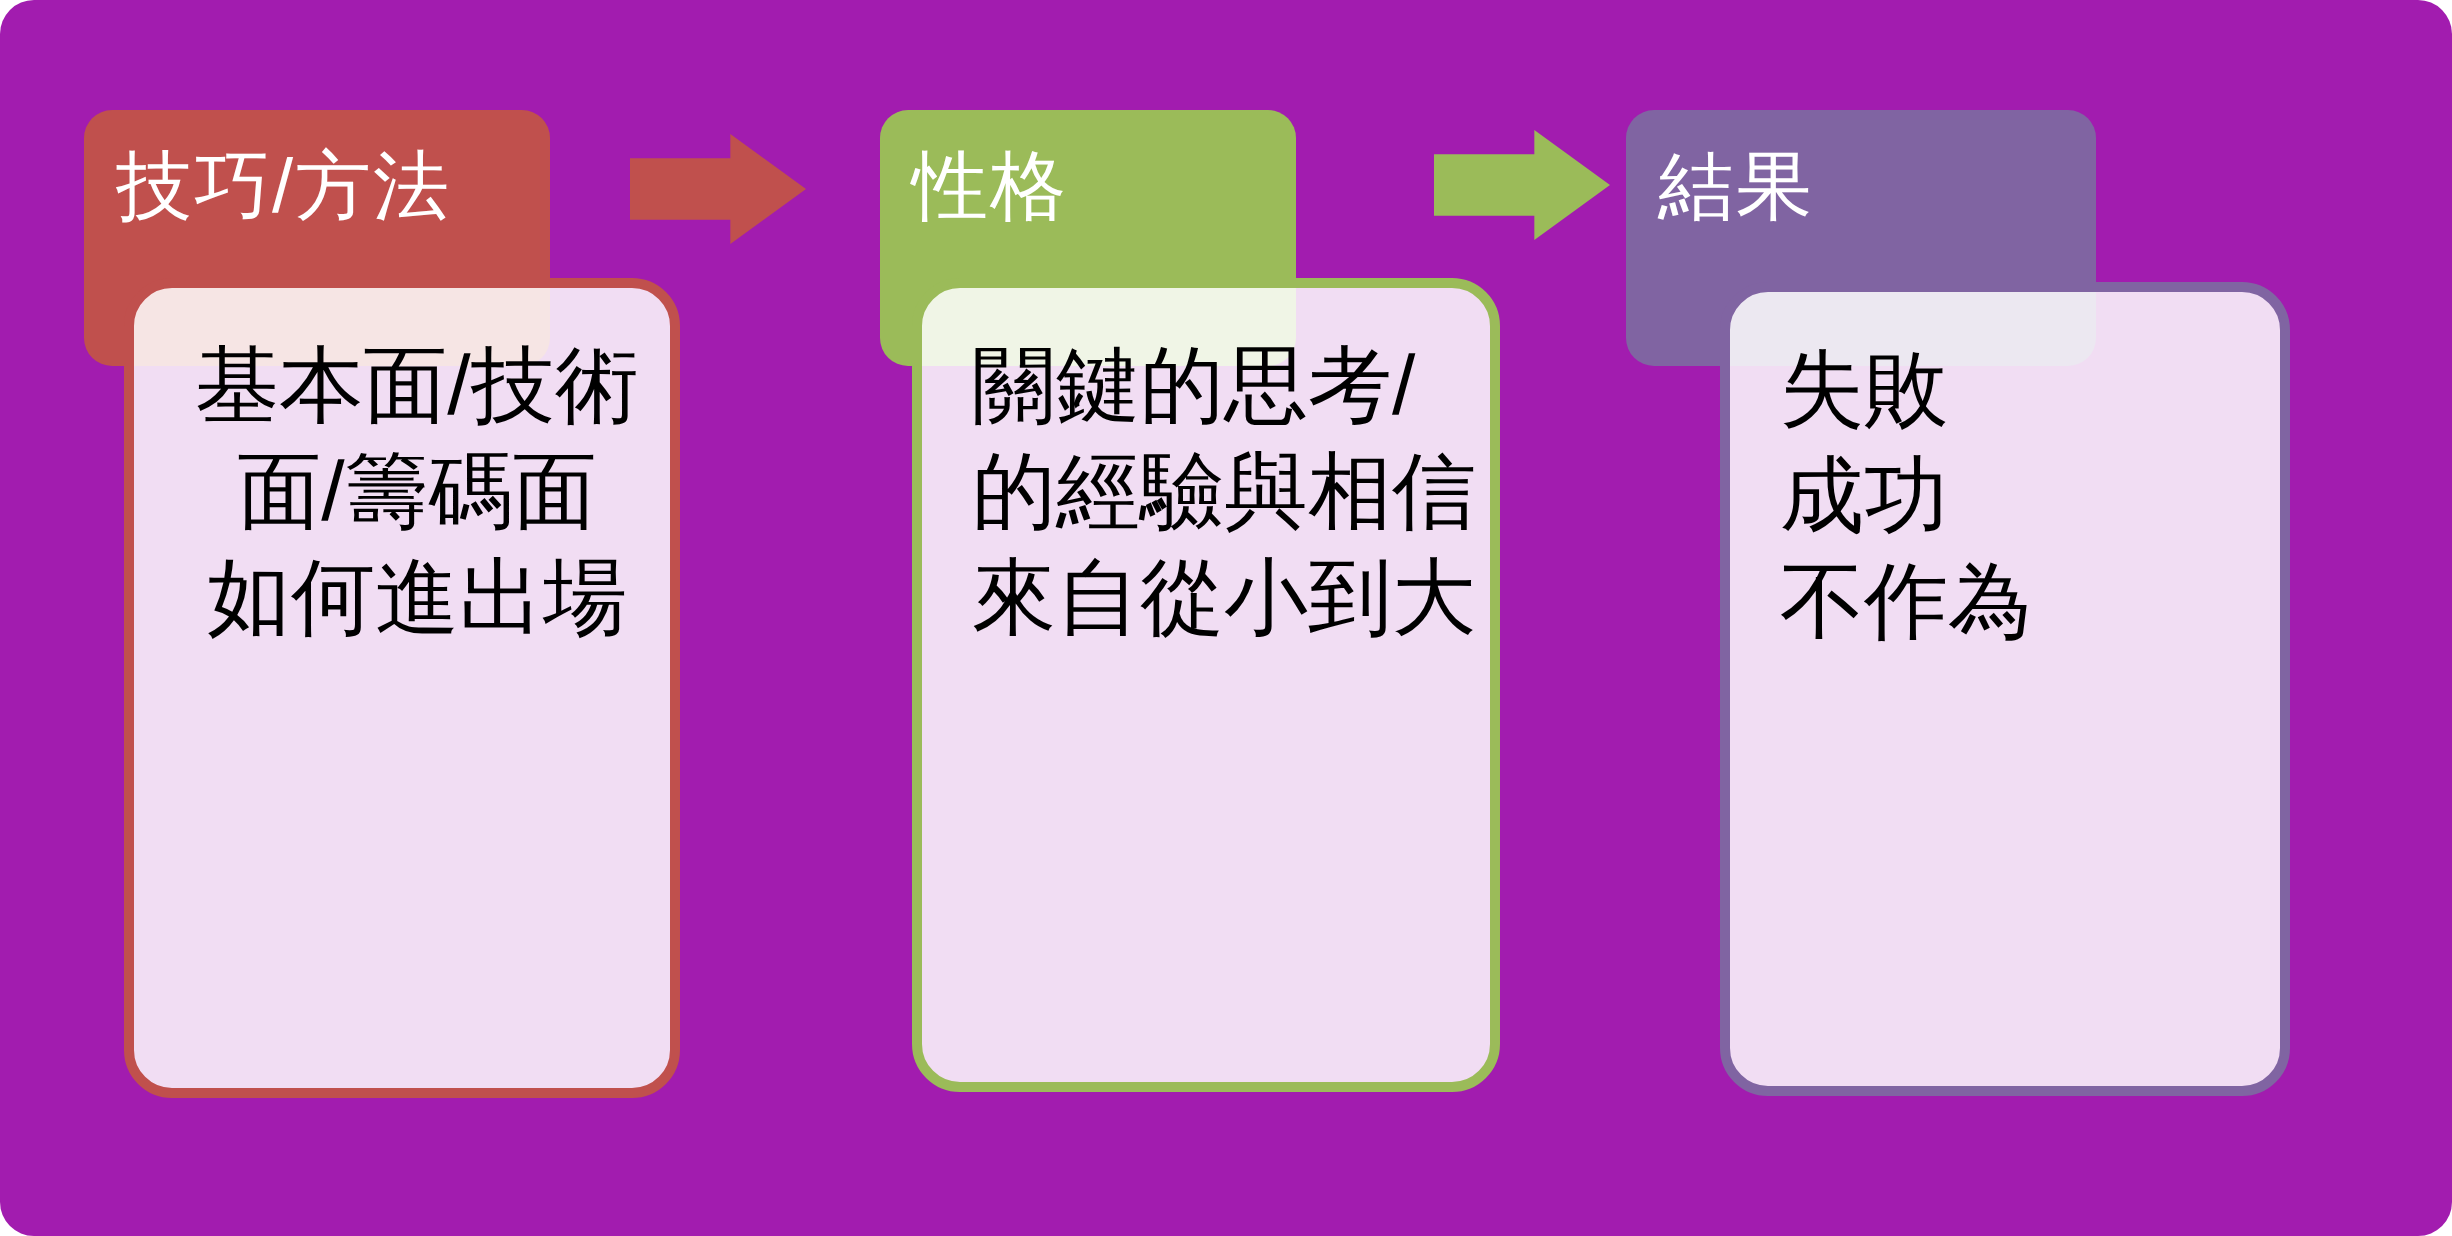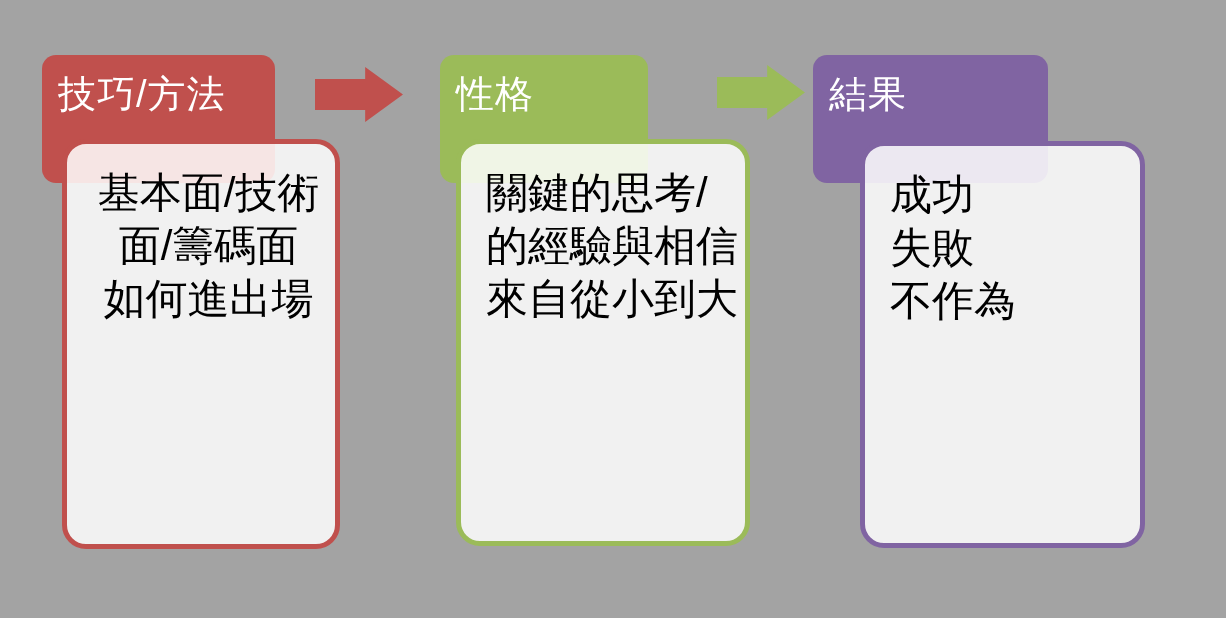--- a/index.html
+++ b/index.html
@@ -4,23 +4,24 @@
 <style>
   html, body {
     margin: 0;
     padding: 0;
     background: #ffffff;
   }
   .canvas {
     position: relative;
     width: 1226px;
     height: 618px;
-    background: #a3a3a3;
+    background: #a21caf;
     overflow: hidden;
     font-family: "Liberation Sans", sans-serif;
+    border-radius: 17px;
   }
   
   .tab {
     position: absolute;
     box-sizing: border-box;
     border-radius: 14px;
     z-index: 1;
     color: #ffffff;
     font-size: 38px;
     line-height: 1.2;
@@ -88,19 +89,19 @@
     </div>
   </section>
 
   <div class="arrow arrow-2"></div>
 
   <section>
     <div class="tab tab-3">
       <span>結果</span>
     </div>
     <div class="panel panel-3">
+      <div class="text-line">失敗</div>
       <div class="text-line">成功</div>
-      <div class="text-line">失敗</div>
       <div class="text-line">不作為</div>
     </div>
   </section>
 
 </div>
 
 </body></html>

